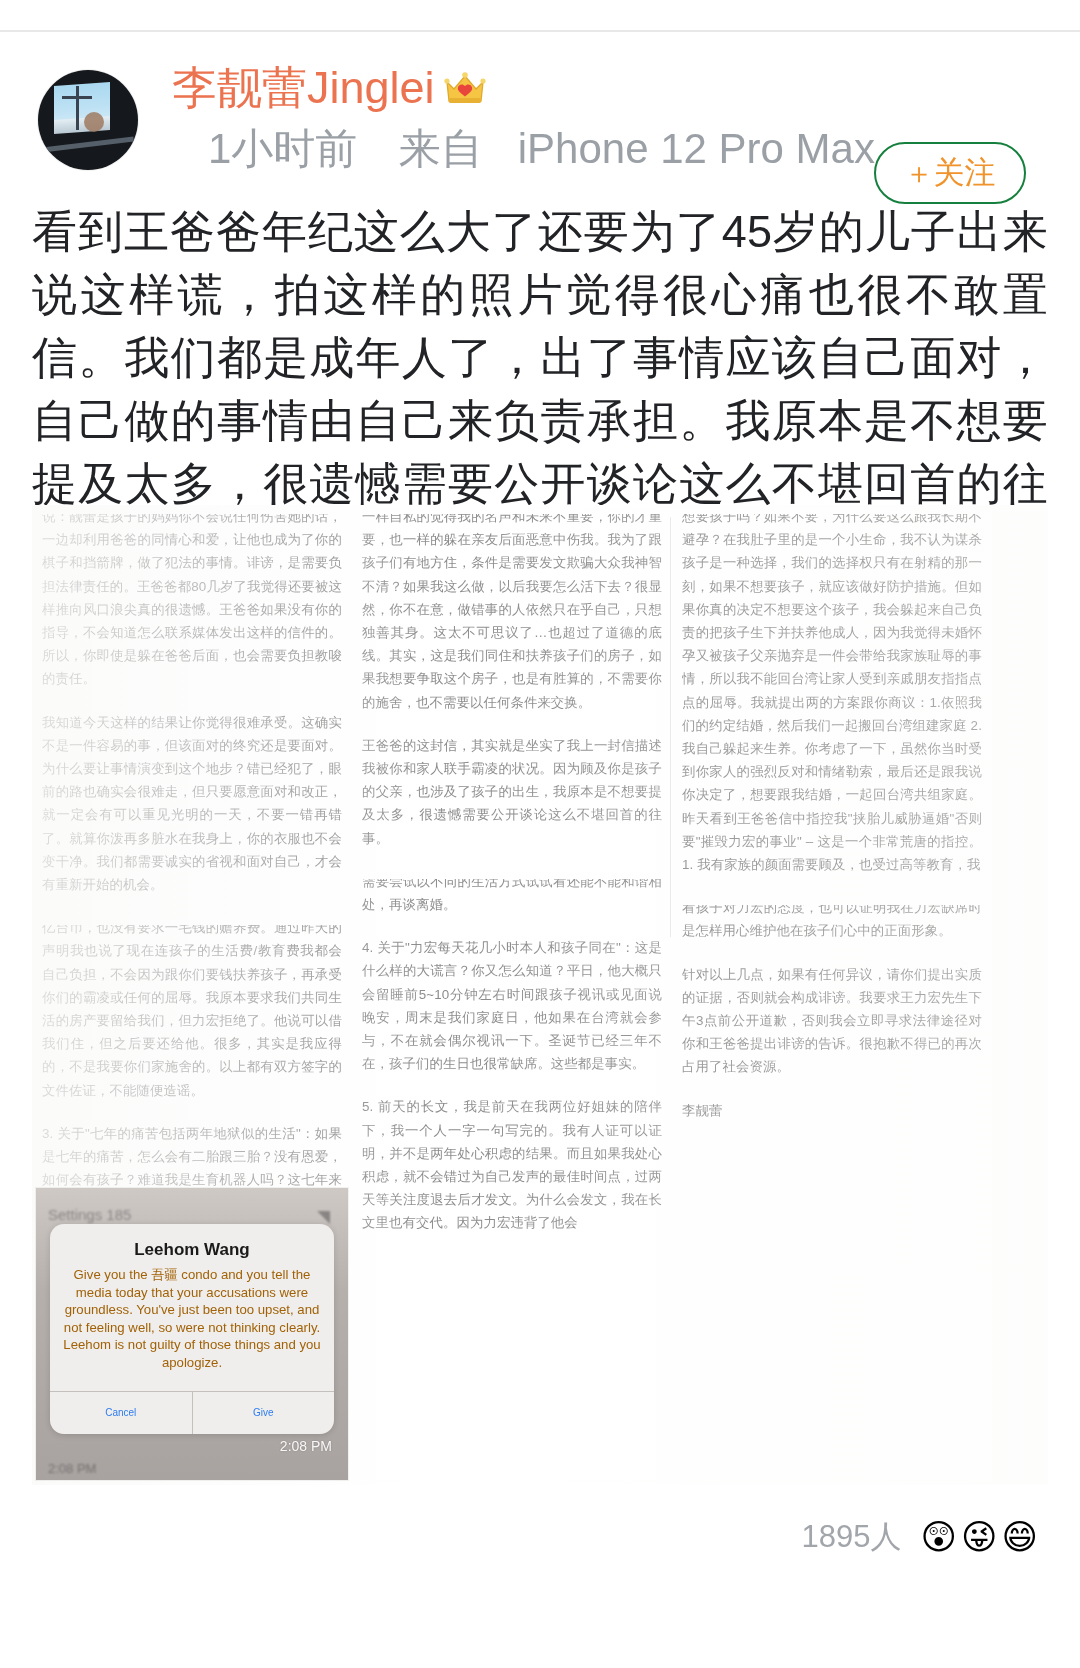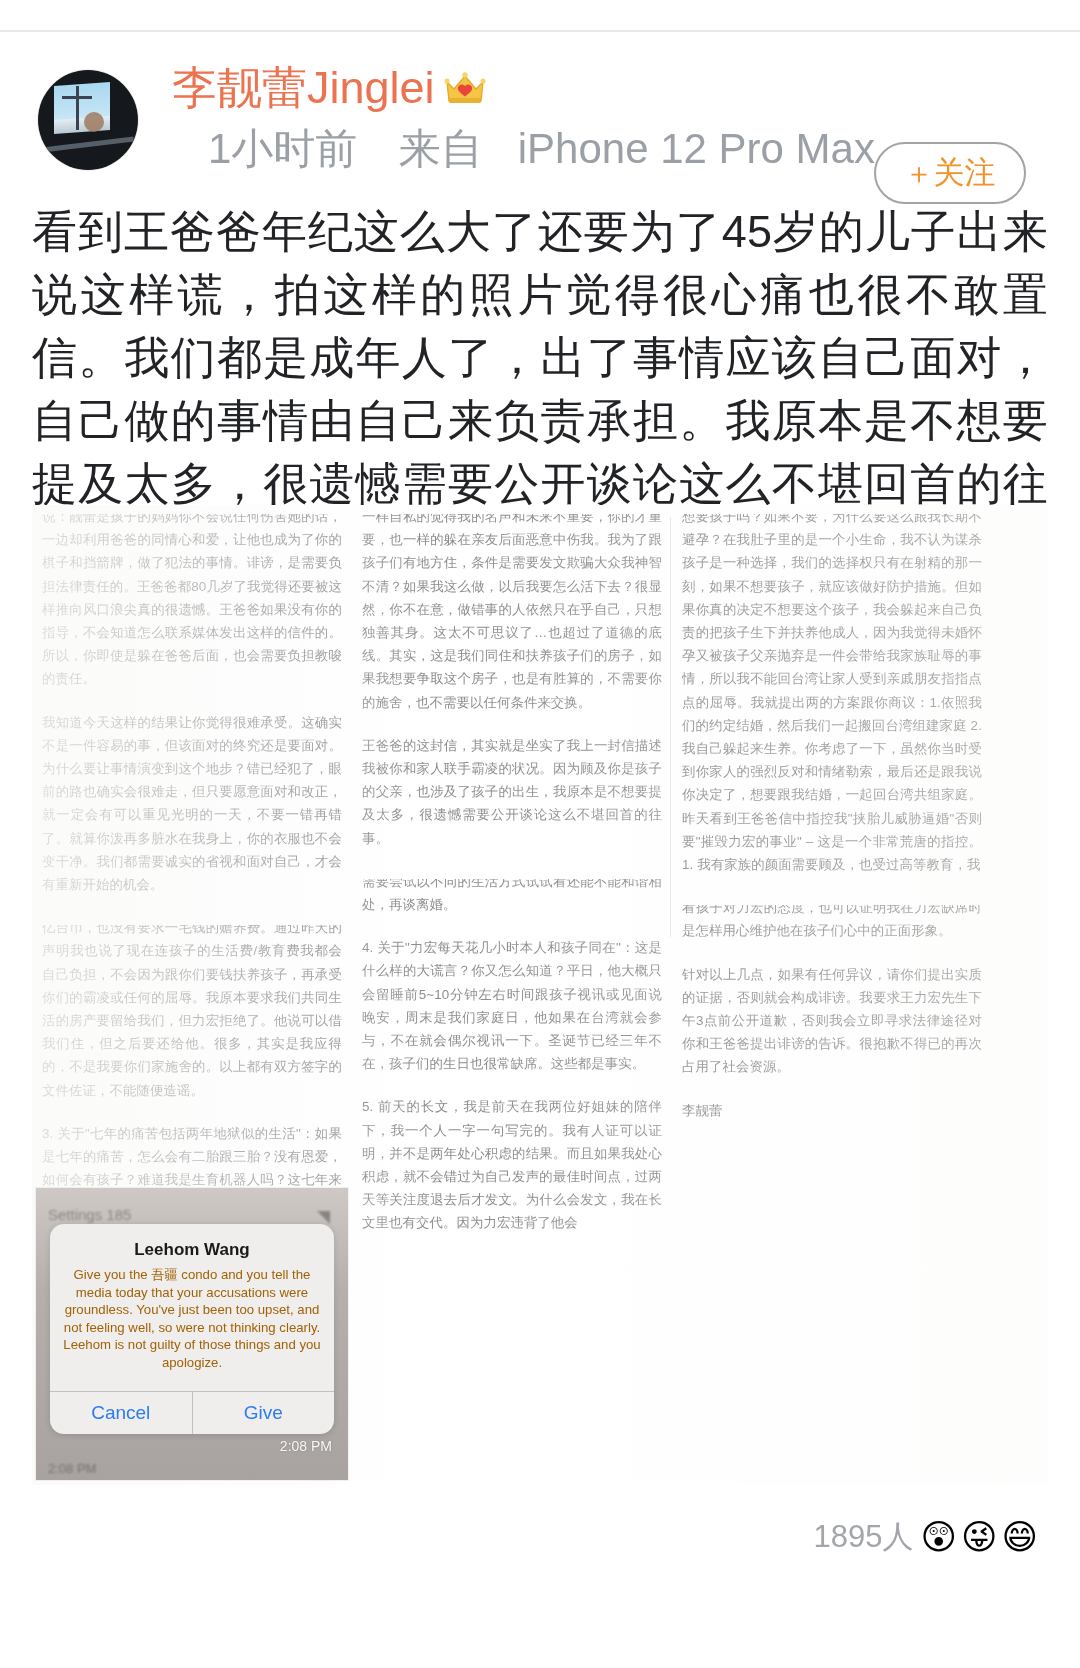--- a/index.html
+++ b/index.html
@@ -103,21 +103,21 @@
     line-height: 44px;
     color: #9aa0a6;
     white-space: nowrap;
   }
   .meta-line .gap { display: inline-block; width: 18px; }
 
   .follow-btn {
     position: absolute;
     left: 836px; top: 80px;
     width: 152px; height: 62px;
-    border: 2px solid #a3a3a3;
+    border: 2px solid #15803d;
     border-radius: 31px;
     background: #ffffff;
     color: #f0932b;
     font-size: 31px;
     line-height: 58px;
     text-align: center;
     white-space: nowrap;
   }
   .follow-btn .plus { font-size: 29px; }
 
@@ -255,21 +255,21 @@
   .alert-actions {
     position: absolute;
     left: 0; right: 0; bottom: 0;
     height: 42px;
     display: flex;
   }
   .alert-actions .act {
     flex: 1 1 50%;
     text-align: center;
     line-height: 42px;
-    font-size: 19px;
+    font-size: 10px;
     color: #2b7cf0;
   }
   .alert-actions .vsep {
     width: 1px;
     background: #c3c0bd;
   }
   .phone-time {
     position: absolute;
     right: 16px; top: 250px;
     font-size: 14px;
@@ -285,21 +285,21 @@
     opacity: .55;
     filter: blur(.8px);
   }
 
   
   .footer {
     position: absolute;
     right: 42px; bottom: 62px;
     display: flex;
     align-items: center;
-    gap: 7px;
+    gap: 19px;
   }
   .react-count {
     font-size: 31px;
     color: #a2a6ab;
     white-space: nowrap;
   }
   .emoji-row { display: flex; gap: 4px; }
   .emoji { font-size: 35px; line-height: 40px; }
 </style>
 </head>

